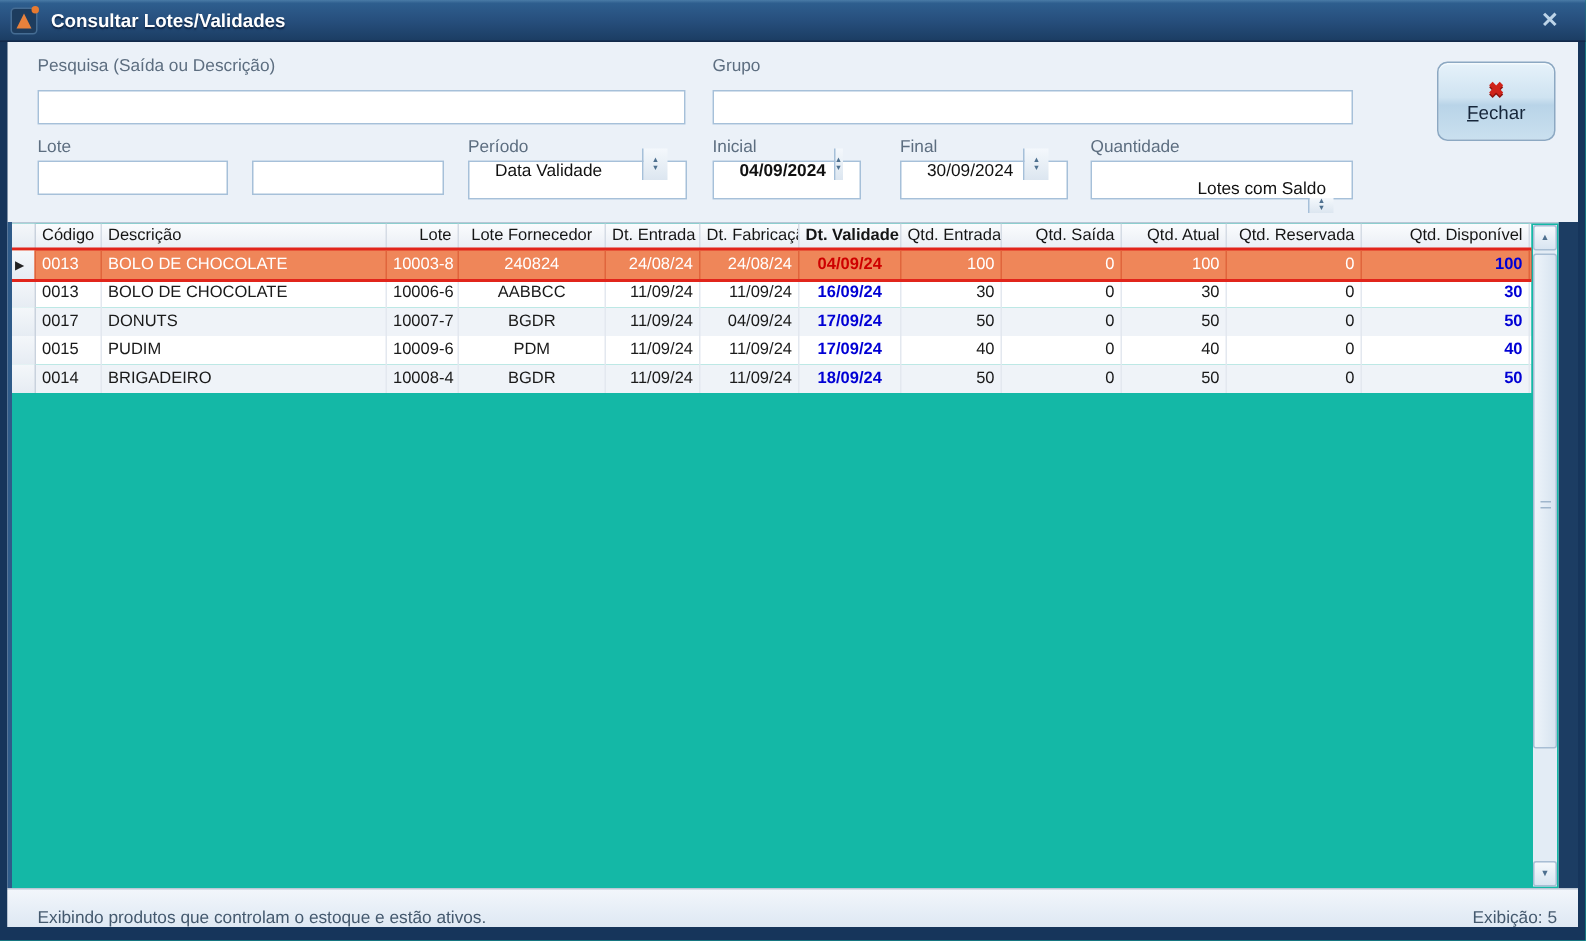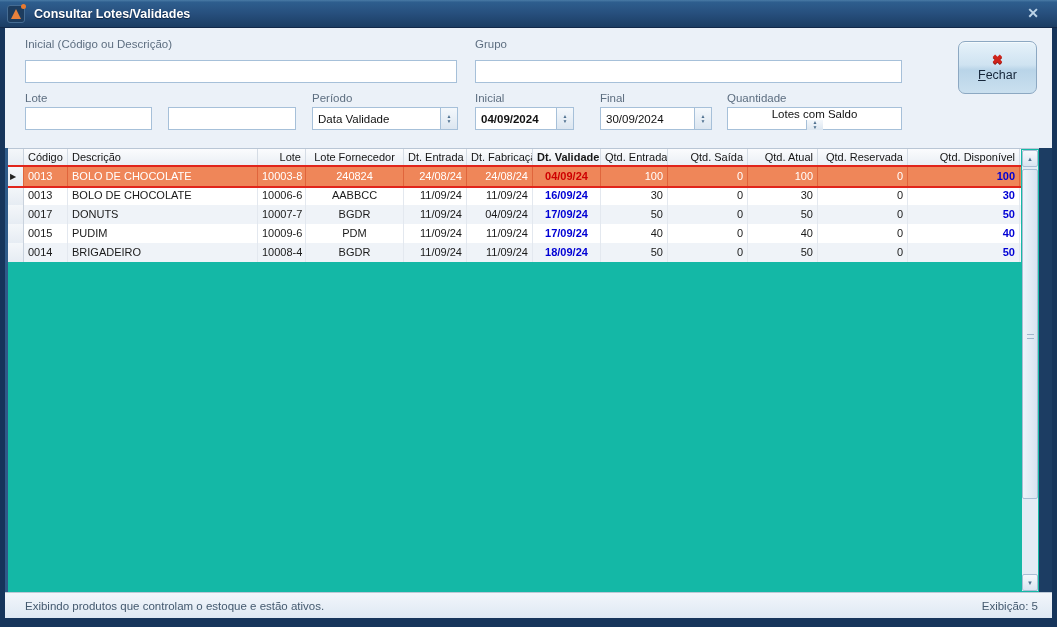--- a/index.html
+++ b/index.html
@@ -21,21 +21,21 @@
   .title-close { position:absolute; right:14px; top:4px; color:#bdd4e8; font-weight:bold; font-size:14px;
     cursor:default; padding:1px 4px; }
 
   
   .content { position:absolute; left:5px; top:28px; width:1047px; height:590px; background:#ebf1f8; }
 
   .flabel { position:absolute; font-size:11.5px; color:#5d6e80; white-space:nowrap; }
   .tbox { position:absolute; height:23px; background:#ffffff; border:1px solid #a6c0d9;
     font-family:"Liberation Sans",sans-serif; font-size:11.5px; color:#1a1a1a; padding:0 4px; }
   input.tbox { outline:none; }
-  .combo { display:flex; align-items:center; padding:0; }
+  .combo { display:flex; align-items:flex-end; padding:12px; }
   .combo .combo-value { flex:1; padding:0 5px; font-size:11.5px; color:#111; }
   .combo.bold .combo-value { font-weight:bold; }
   .spinner { width:17px; height:21px; background:linear-gradient(#f4f8fc,#dce6f0);
     border-left:1px solid #a6c0d9; display:flex; flex-direction:column; align-items:center;
     justify-content:center; cursor:default; }
   .spinner span { font-size:5px; line-height:5px; color:#4e708f; }
 
   
   .fechar-btn { position:absolute; left:953px; top:13px; width:79px; height:53px;
     background:linear-gradient(#e6f2fa 0%, #cfe3f1 45%, #b9d4e8 55%, #cae0ef 100%);
@@ -83,40 +83,40 @@
   .vs-btn span { font-size:6px; color:#4e708f; line-height:6px; }
   .vs-up { top:0; } .vs-down { bottom:0; }
   .vs-thumb { position:absolute; left:0; top:19px; width:16px; height:330px;
     background:linear-gradient(90deg,#eef4fa,#d7e4f0); border:1px solid #a8bed4; border-radius:2px; }
   .vs-grip { position:absolute; left:4px; top:50%; width:7px; height:5px;
     border-top:1px solid #9fb6cc; border-bottom:1px solid #9fb6cc; }
 
   
   .statusbar { position:absolute; left:0; top:564px; width:1047px; height:26px;
     background:linear-gradient(#f2f6fb,#dee8f3); border-top:1px solid #bcc8d6;
-    display:flex; align-items:center; justify-content:space-between; padding:0 14px 0 20px; }
+    display:flex; align-items:flex-end; justify-content:space-between; padding:0 14px 0 20px; }
   .status-text { font-size:11.5px; color:#44596e; }
 </style>
 </head>
 <body>
 
 <div class="window">
 
   <div class="titlebar">
     <div class="app-icon">
       <div class="cone"></div>
       <div class="dot"></div>
     </div>
     <div class="title-text">Consultar Lotes/Validades</div>
     <div class="title-close">✕</div>
   </div>
 
   <div class="content">
 
-    <div class="flabel" style="left:20px; top:10px;">Inicial (Código ou Descrição)</div>
+    <div class="flabel" style="left:20px; top:10px;">Pesquisa (Saída ou Descrição)</div>
     <input class="tbox" style="left: 20px; top: 32px; width: 432px;" value="">
     <div class="flabel" style="left:470px; top:10px;">Grupo</div>
     <input class="tbox" style="left: 470px; top: 32px; width: 427px;" value="">
 
     <div class="fechar-btn">
       <div class="fechar-x">✖</div>
       <div class="fechar-label"><span class="u">F</span><span>echar</span></div>
     </div>
 
     <div class="flabel" style="left:20px; top:64px;">Lote</div>

